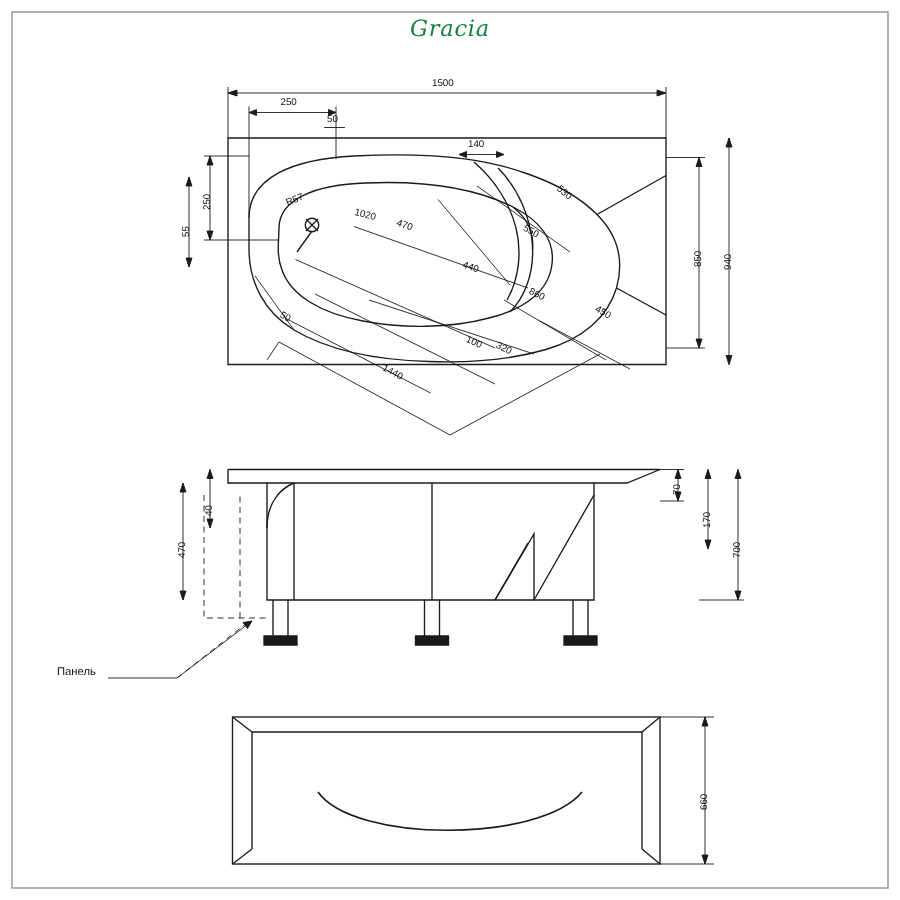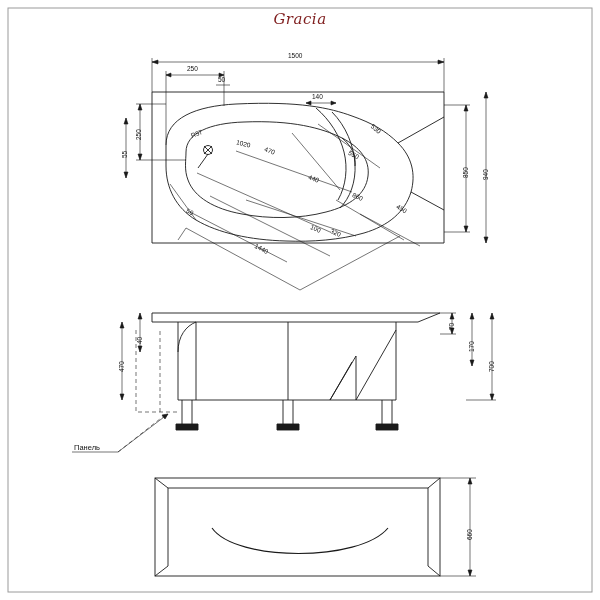--- a/index.html
+++ b/index.html
@@ -24,42 +24,41 @@
   }
   .title {
     position: absolute;
     left: 0;
     top: 10px;
     width: 600px;
     text-align: center;
     font-family: "DejaVu Serif", serif;
     font-style: italic;
     font-size: 15px;
-    color: #7f1d1d;
+    color: #15803d;
     letter-spacing: 0.5px;
   }
   .dim {
     position: absolute;
     font-family: "Liberation Sans", sans-serif;
     font-size: 6.5px;
     color: #111111;
     white-space: nowrap;
     line-height: 1;
   }
   .dim.v {
     transform-origin: 0 0;
     transform: rotate(-90deg);
   }
   .label-panel {
     position: absolute;
     font-family: "Liberation Sans", sans-serif;
     font-size: 7.5px;
     color: #111111;
     white-space: nowrap;
-    margin-left: 36px;
   }
 </style>
 </head>
 <body>
 
 <div id="page">
 
   <div class="title">Gracia</div>
 
   <svg width="600" height="600" viewBox="0 0 600 600">

